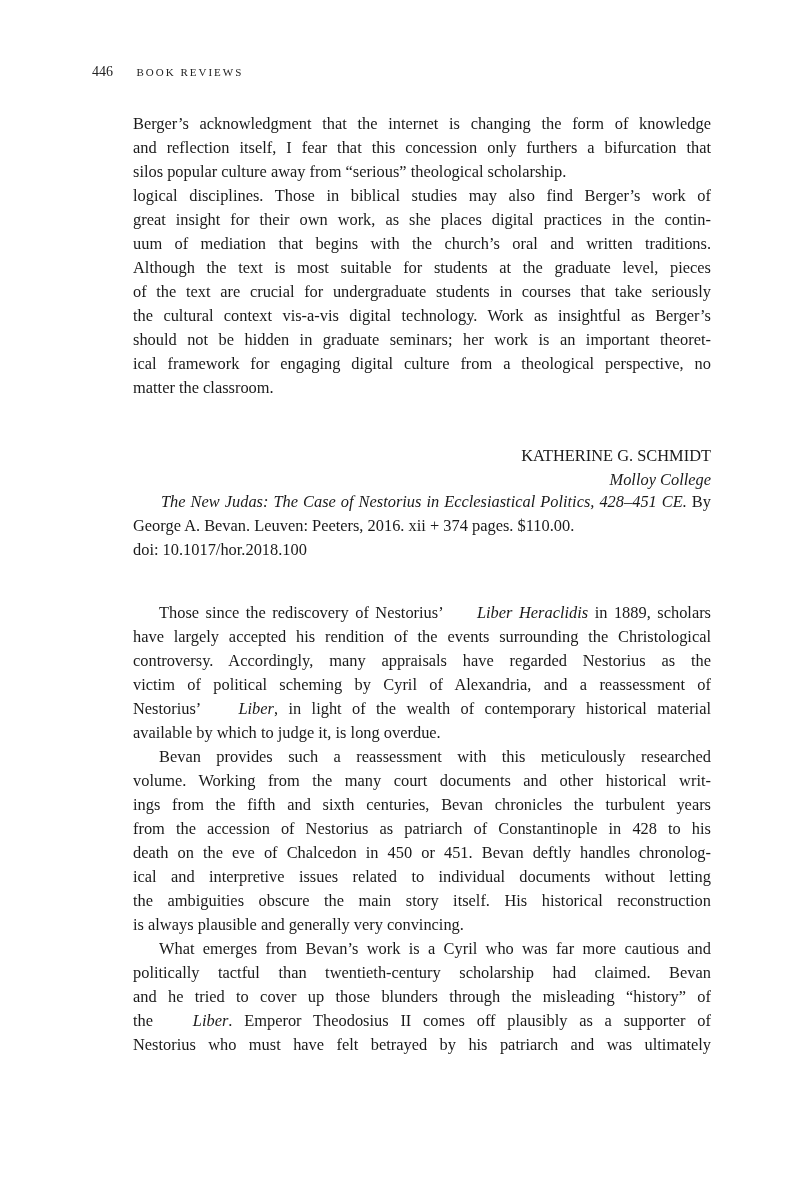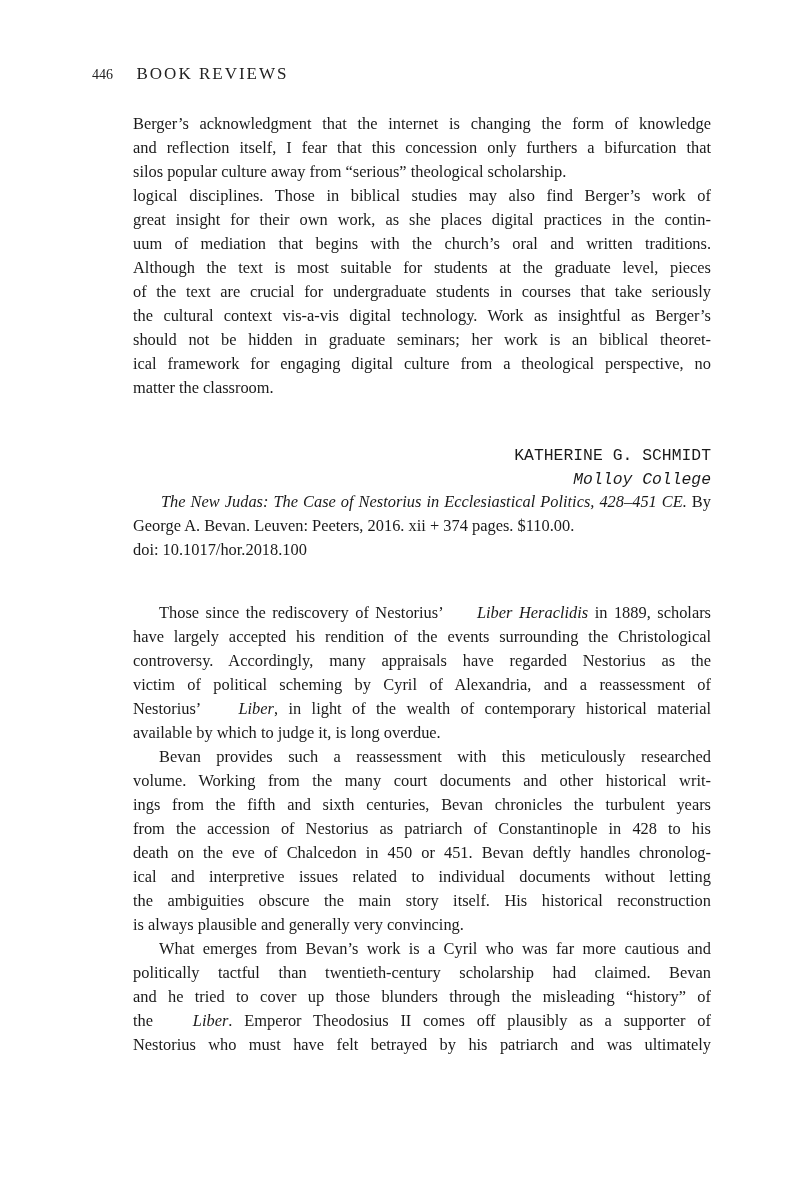--- a/index.html
+++ b/index.html
@@ -1,26 +1,26 @@
 <!DOCTYPE html>
 <html><head>
 <meta charset="utf-8">
 <style>
   html, body { margin: 0; padding: 0; background: #ffffff; }
   body { width: 801px; height: 1201px; position: relative; overflow: hidden;
          font-family: "Liberation Serif", "DejaVu Serif", serif; color: #1a1a1a; }
   .running-head { position: absolute; left: 92px; top: 64px; font-size: 14px; color: #222; }
   .running-head .folio { margin-right: 20px; }
-  .running-head .section { font-size: 17px; letter-spacing: 2px; }
+  .running-head .section { font-size: 11px; letter-spacing: 2px; }
   .col { position: absolute; left: 133px; width: 578px; }
   .line { height: 24px; line-height: 24px; font-size: 16.4px; white-space: nowrap;
           text-align: justify; text-align-last: justify; }
   .line.last { text-align-last: left; }
   .line.indent { padding-left: 26px; }
-  .right { text-align: right; text-align-last: right; font-family: Liberation Mono, monospace; }
+  .right { text-align: right; text-align-last: right; }
   em, .it { font-style: italic; margin-left: 28px; }
 </style>
 </head>
 <body>
 
 <div class="running-head">
   <span class="folio">446</span>
   <span class="section">BOOK REVIEWS</span>
 </div>
 
@@ -30,21 +30,21 @@
   <div class="line last">silos popular culture away from “serious” theological scholarship.</div>
 </div>
 
 <div class="col" style="top:184px;">
   <div class="line">logical disciplines. Those in biblical studies may also find Berger’s work of</div>
   <div class="line">great insight for their own work, as she places digital practices in the contin-</div>
   <div class="line">uum of mediation that begins with the church’s oral and written traditions.</div>
   <div class="line">Although the text is most suitable for students at the graduate level, pieces</div>
   <div class="line">of the text are crucial for undergraduate students in courses that take seriously</div>
   <div class="line">the cultural context vis-a-vis digital technology. Work as insightful as Berger’s</div>
-  <div class="line">should not be hidden in graduate seminars; her work is an biblical theoret-</div>
+  <div class="line">should not be hidden in graduate seminars; her work is an important theoret-</div>
   <div class="line">ical framework for engaging digital culture from a theological perspective, no</div>
   <div class="line last">matter the classroom.</div>
 </div>
 
 <div class="col" style="top:444px;">
   <div class="line right">KATHERINE G. SCHMIDT</div>
   <div class="line right it">Molloy College</div>
 </div>
 
 <div class="col" style="top:490px;">

